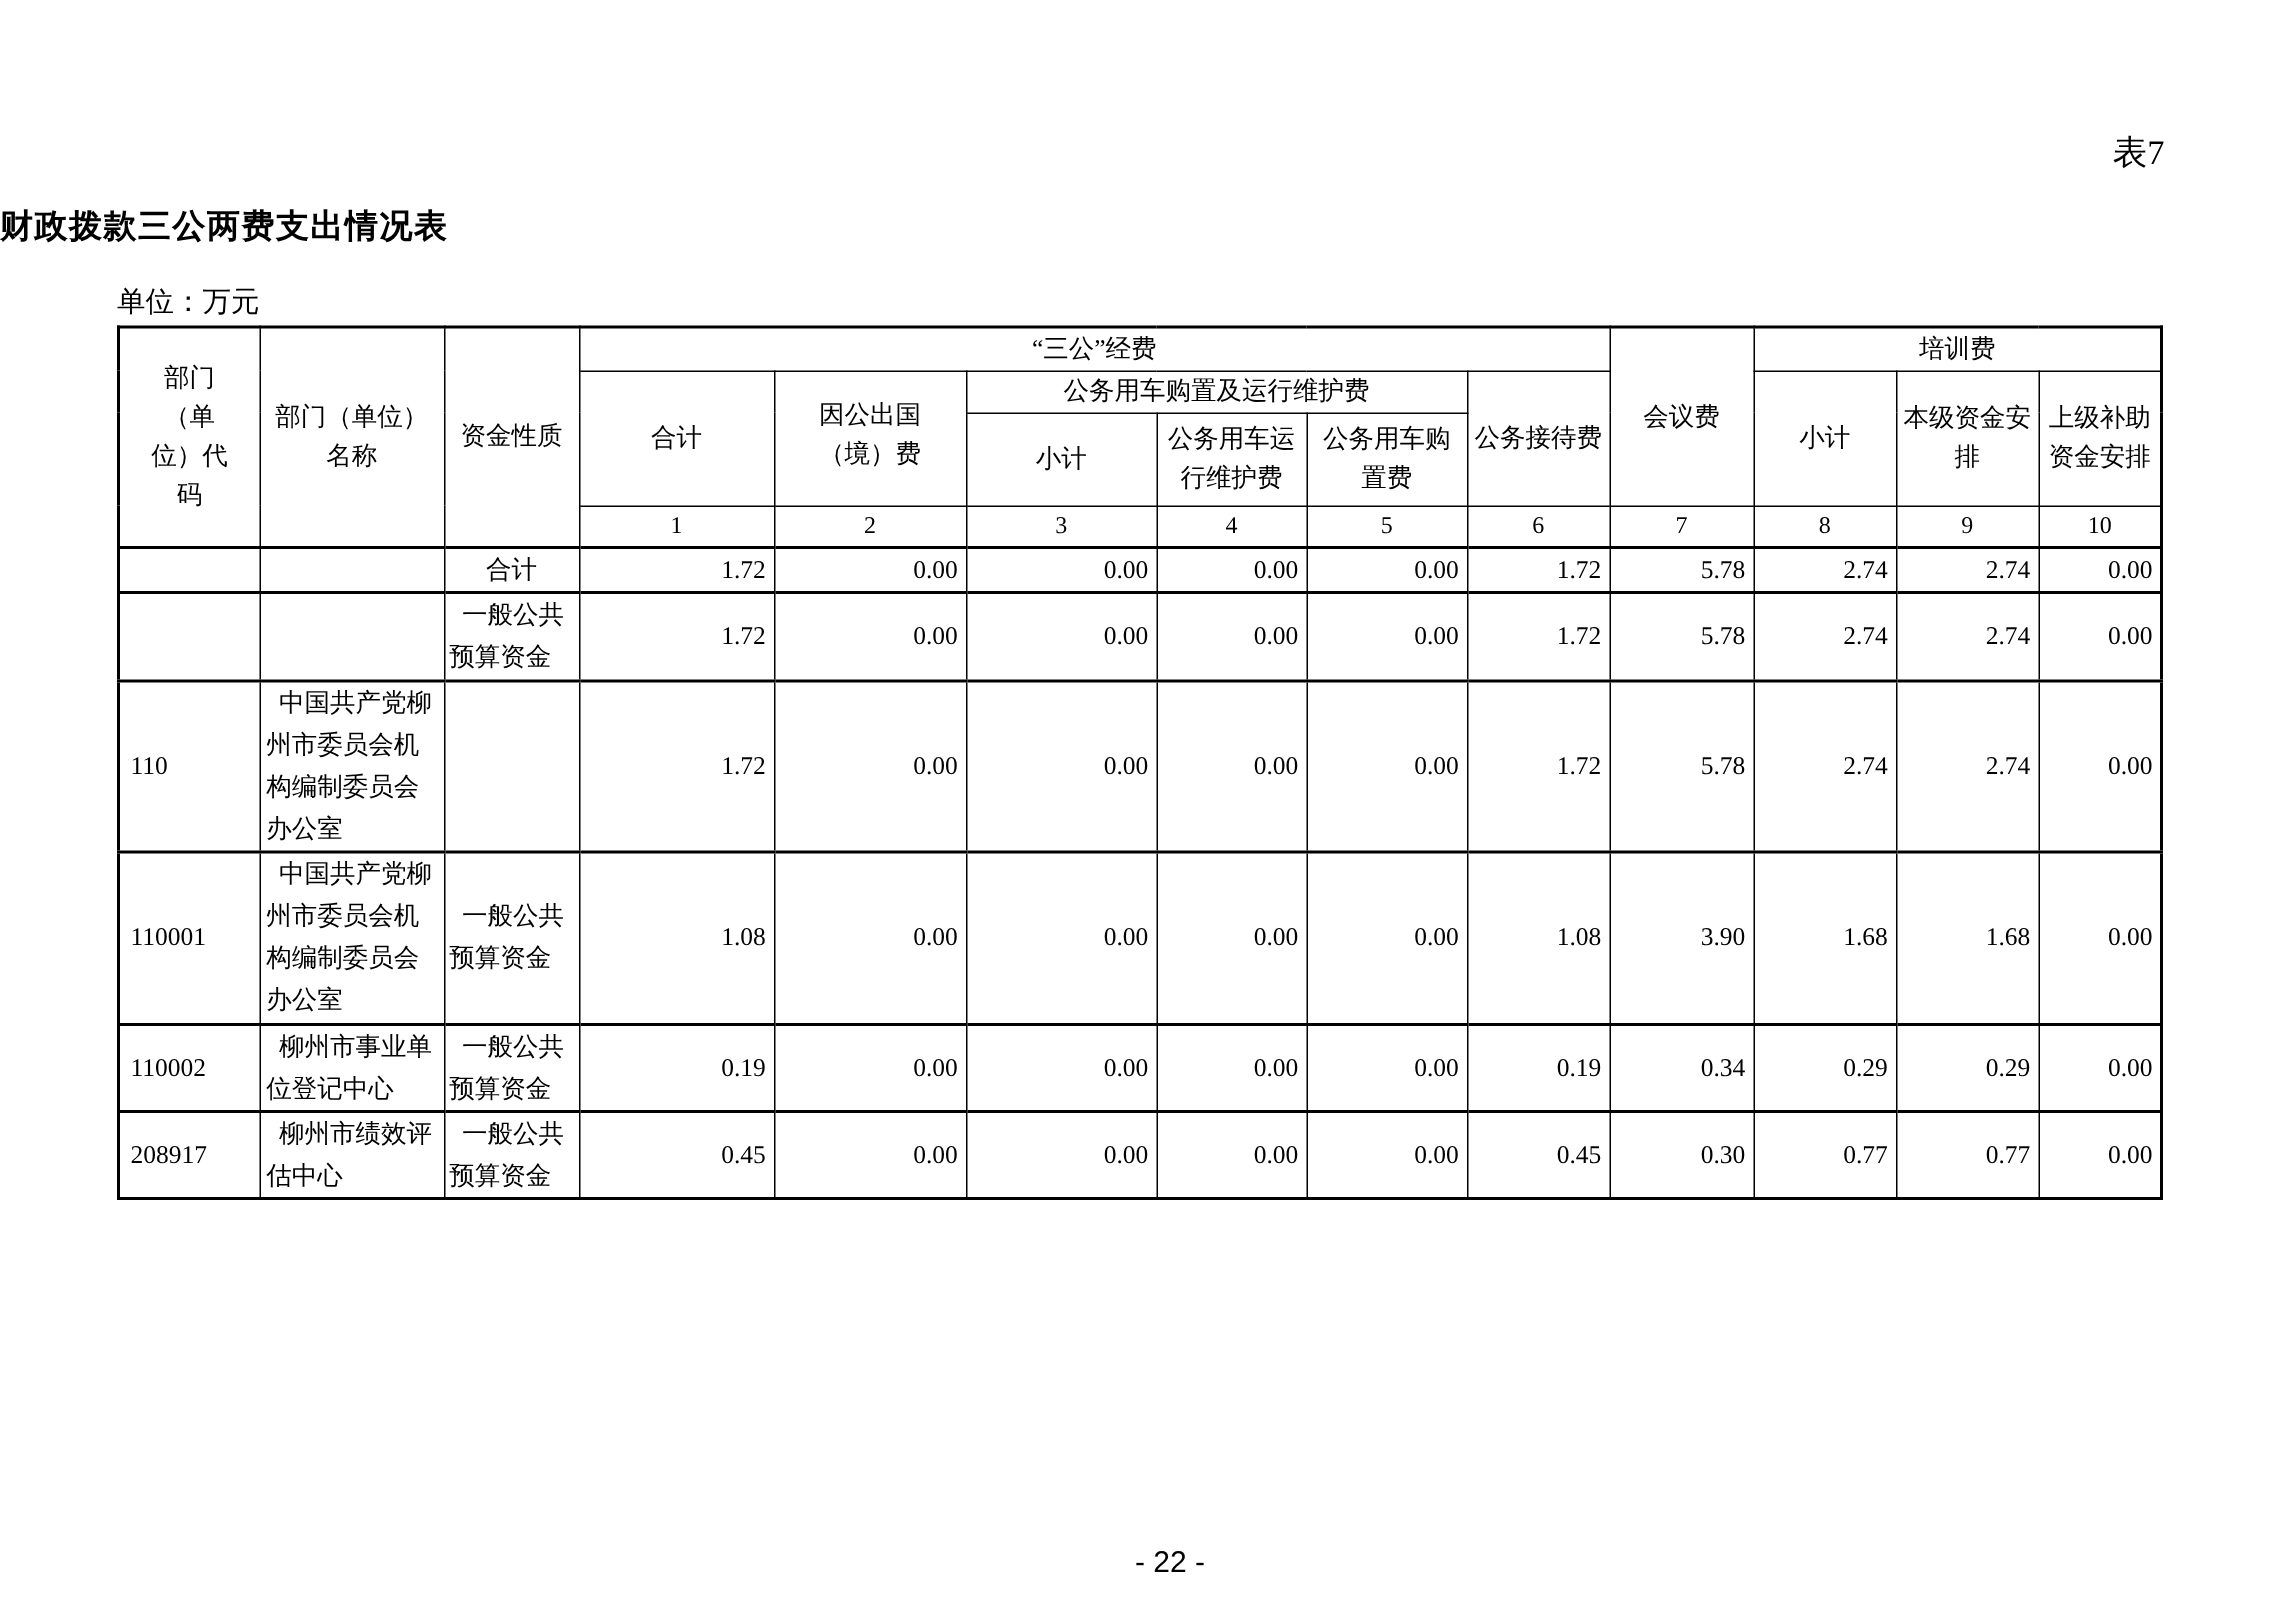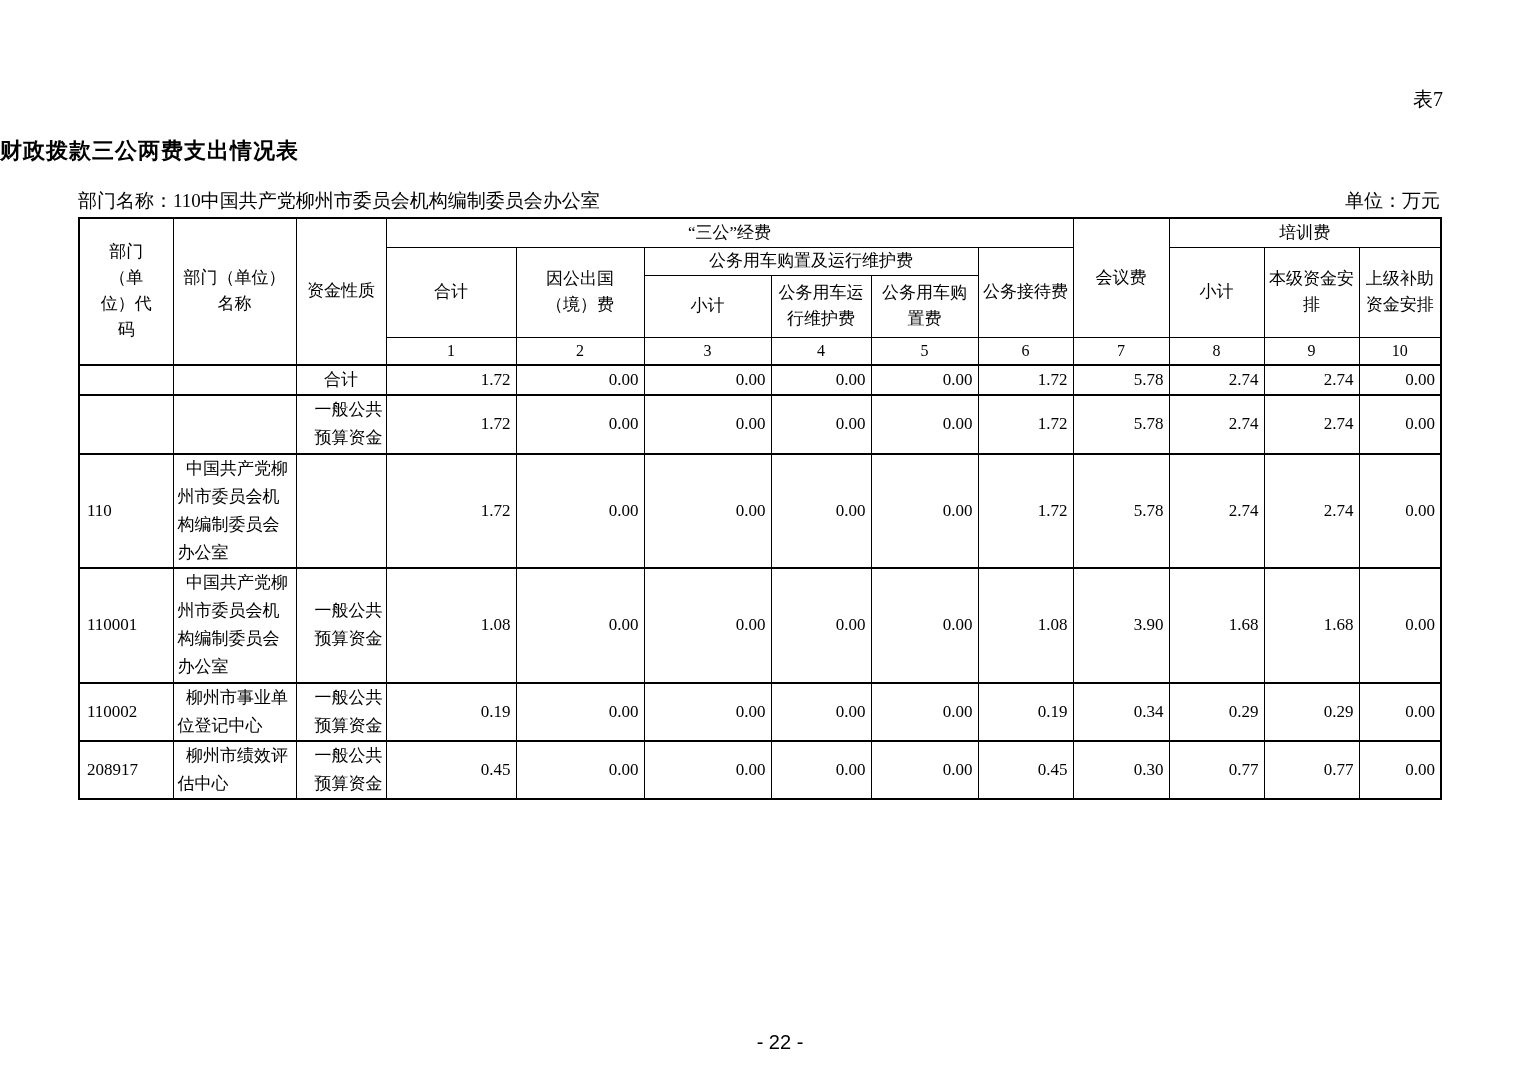--- a/index.html
+++ b/index.html
@@ -1,53 +1,52 @@
 <!DOCTYPE html>
 <html><head>
 <meta charset="utf-8">
 <style>
   html,body { margin:0; padding:0; }
   body {
     width:1520px; height:1074px; background:#ffffff; color:#000;
     font-family:"Liberation Serif","DejaVu Serif",serif;
     position:relative; overflow:hidden;
   }
-  .tbl7-label { position:absolute; top:86px; right:77px; font-size:20px; }
+  .tbl7-label { position:absolute; top:86px; right:77px; font-size:23px; }
   .doc-title  { position:absolute; top:136px; left:0; width:100%; text-align:left;
                 font-size:22px; font-weight:bold; letter-spacing:1px; }
   .meta-row   { position:absolute; top:188px; left:78px; width:1362px;
                 display:flex; justify-content:space-between; font-size:19px; }
   .main-table { position:absolute; top:217px; left:78px; width:1362px;
                 border-collapse:collapse; table-layout:fixed; border:2px solid #000; }
   .main-table th, .main-table td {
     border:1px solid #000; font-weight:normal; text-align:center; vertical-align:middle;
     padding:0 4px; font-size:17px; line-height:26px; overflow:hidden;
   }
   .main-table tbody td { border-top-width:2px; }
   tr.h1 { height:29px; } tr.h2 { height:28px; } tr.h3 { height:62px; } tr.h4 { height:27px; }
   tr.r0 { height:29px; } tr.r1 { height:59px; } tr.r2 { height:113px; }
   tr.r3 { height:115px; } tr.r4 { height:57px; } tr.r5 { height:56px; }
   th.pad-md { padding:0 20px; }
-  th.pad-lg { padding:13px 24px; }
+  th.pad-lg { padding:13px 24px;font-family:Liberation Mono, monospace; }
   tr.h4 th { font-size:16px; }
   td.code { text-align:left; padding-left:7px; }
   td.name { text-align:left; text-indent:0.5em; line-height:28px; }
-  td.fund { text-align:right; text-indent:0.5em; padding:0 3px; line-height:28px; }
+  td.fund { text-align:left; text-indent:0.5em; padding:0 3px; line-height:28px; }
   td.fund.center { text-align:center; text-indent:0; }
   td.val  { text-align:right; padding-right:5px; }
   .page-num { position:absolute; top:1031px; left:0; width:100%; text-align:center;
               font-family:"Liberation Sans","DejaVu Sans",sans-serif; font-size:20px;padding-left:20px; }
 </style>
 </head>
 <body>
 
 <div class="tbl7-label">表7</div>
 <div class="doc-title">财政拨款三公两费支出情况表</div>
 <div class="meta-row">
-  <span>部门名称：110中国共产党柳州市委员会机构编制委员会办公室</span>
   <span>单位：万元</span>
 </div>
 
 <table class="main-table">
   <colgroup>
     <col style="width:94px">
       <col style="width:123px">
       <col style="width:90px">
     <col style="width:130px">
       <col style="width:128px">

